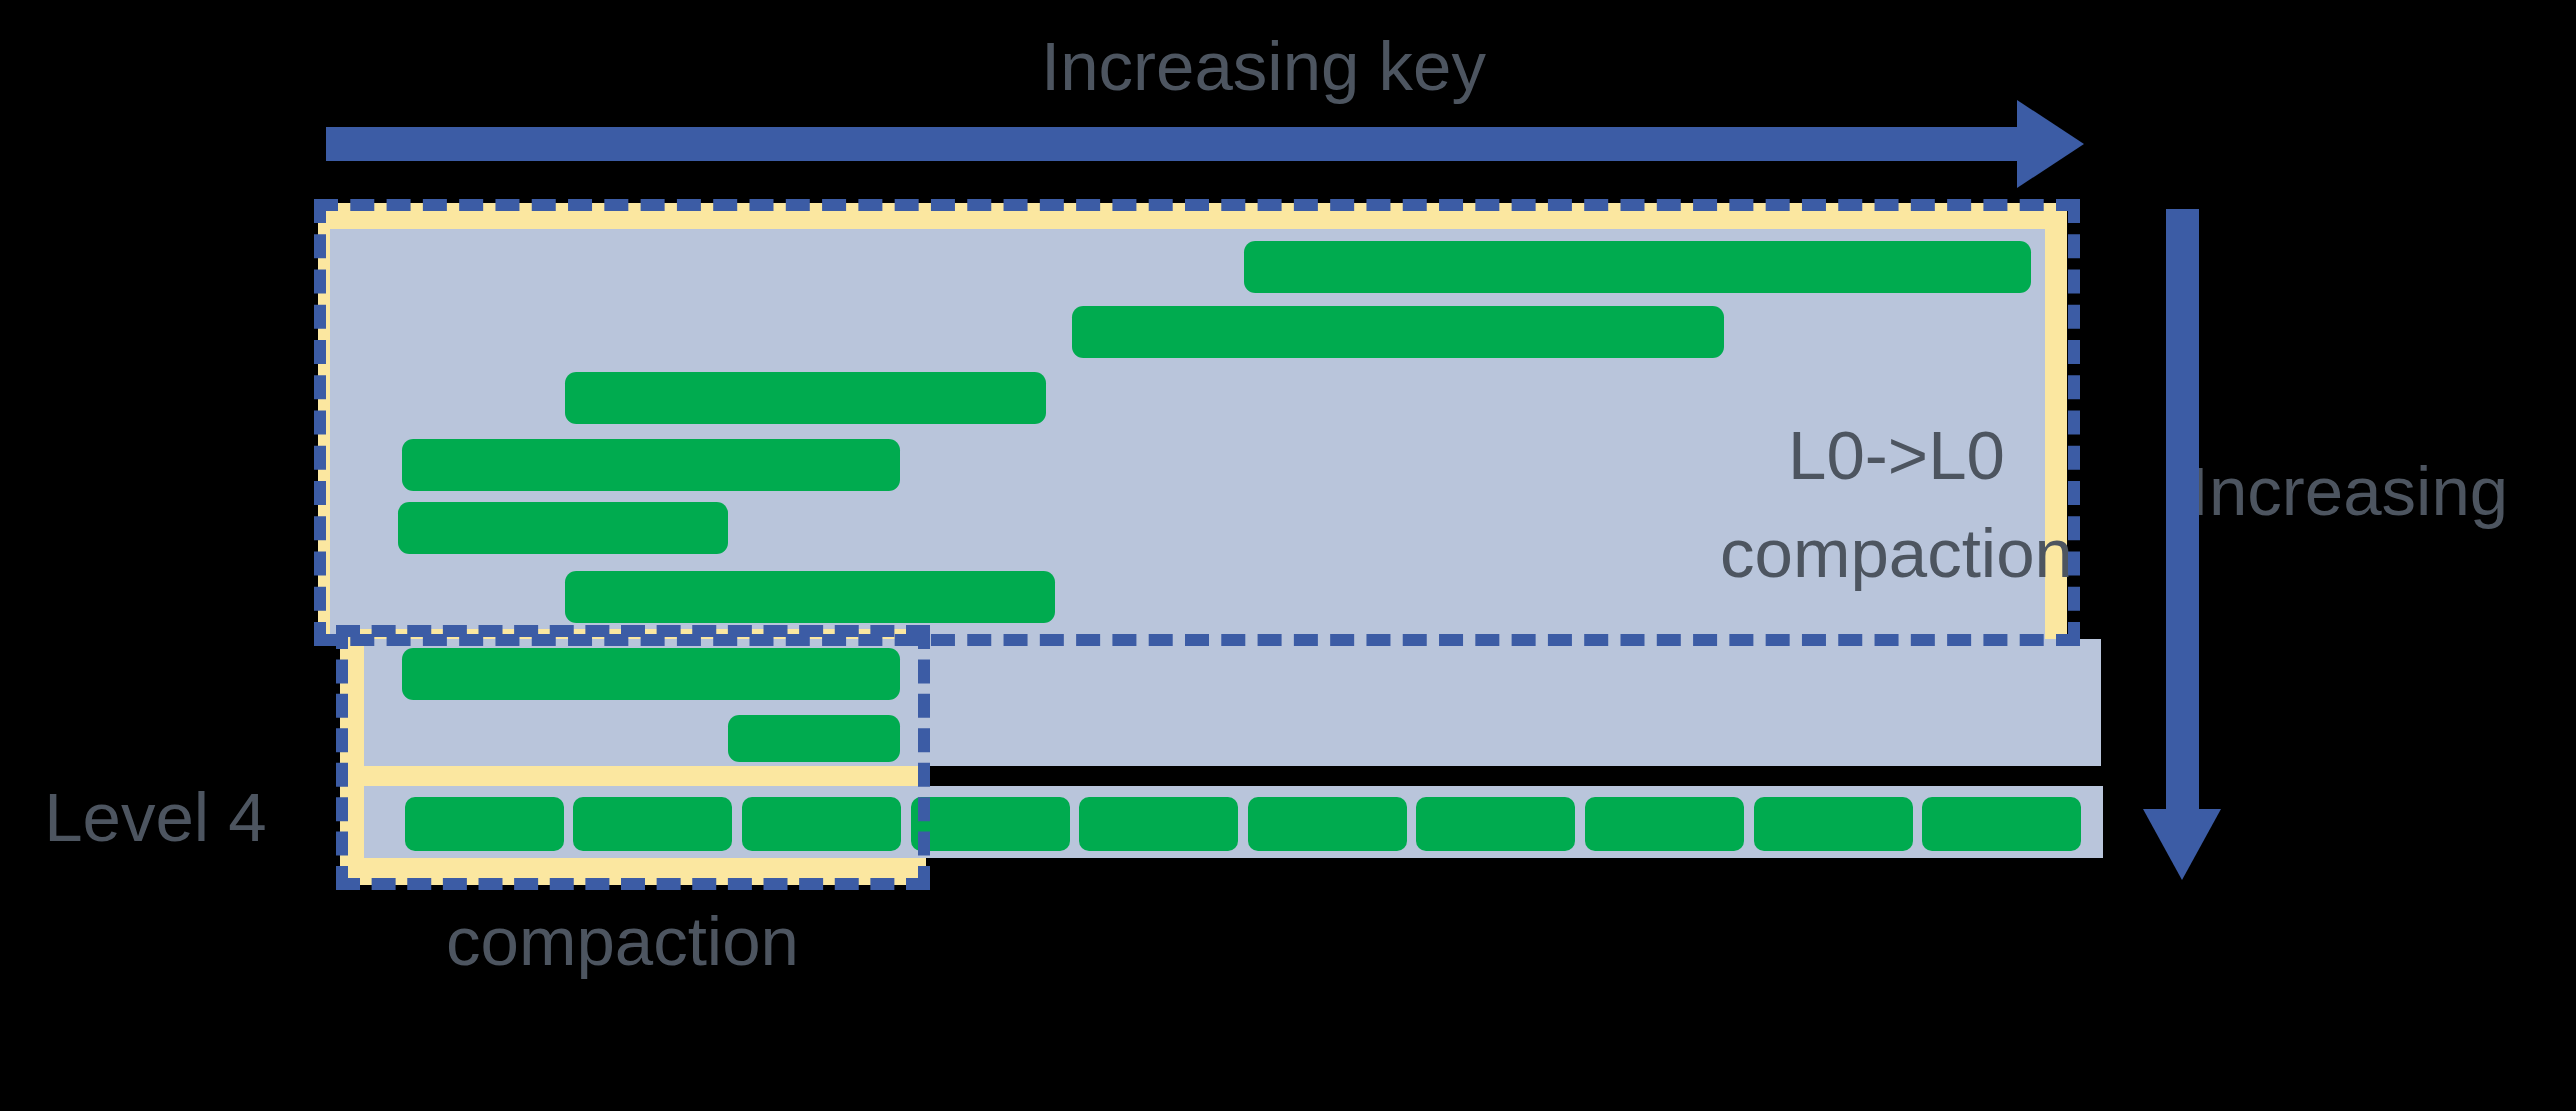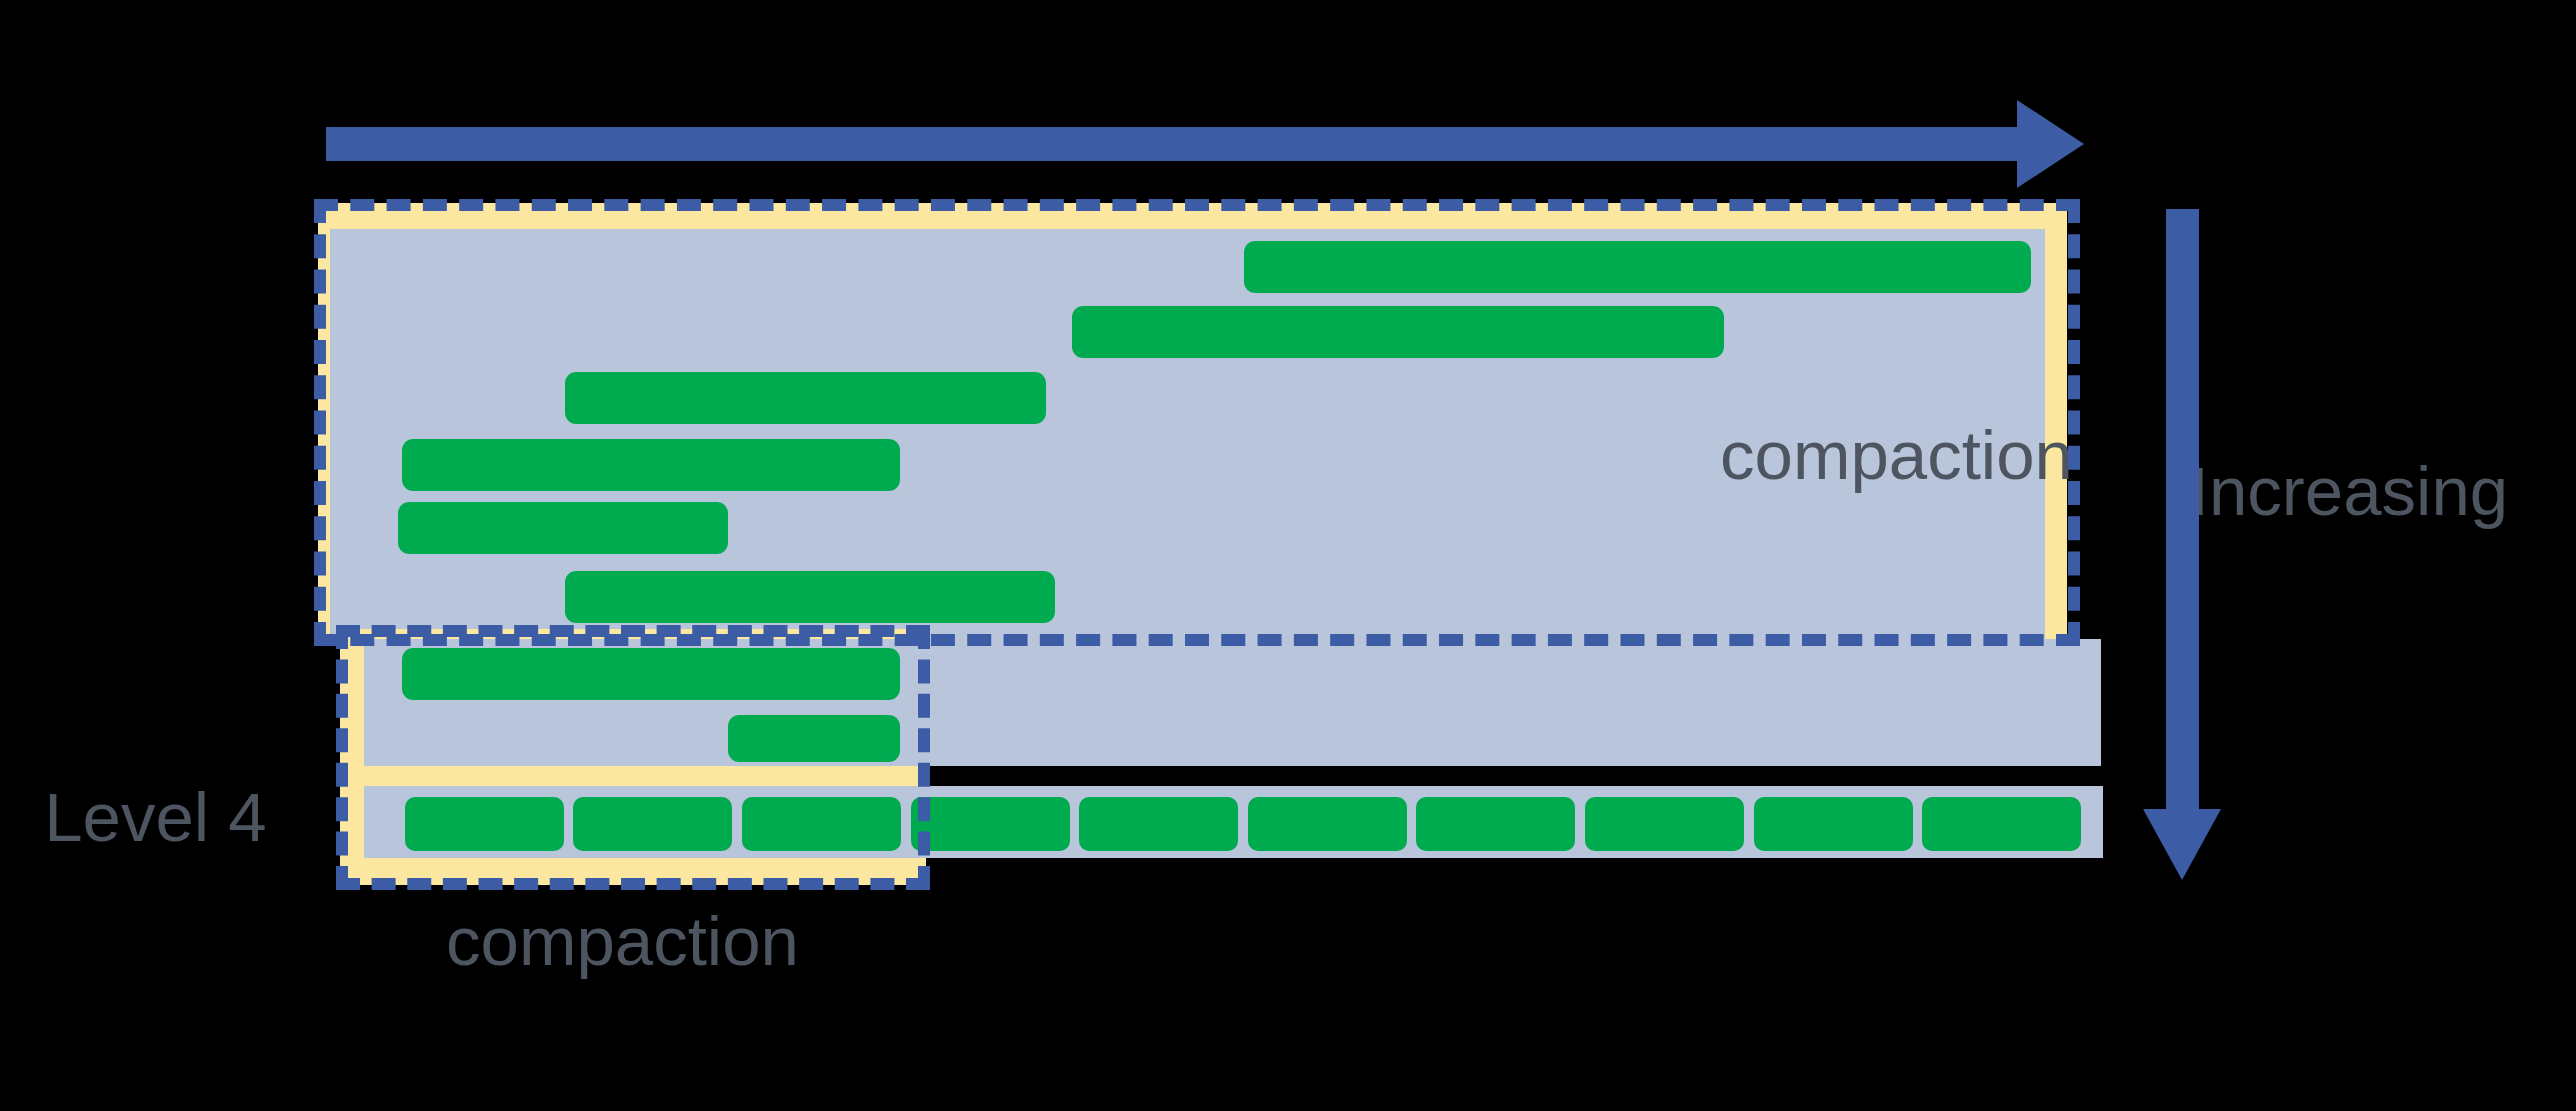--- a/index.html
+++ b/index.html
@@ -39,20 +39,21 @@
   .t-l0{left:28px;top:456px;width:255px;}
   .t-l1{left:28px;top:778px;width:255px;}
   .t-l0l0{left:1684px;top:407px;width:425px;line-height:98px;z-index:5;}
   .t-l0l1{left:410px;top:893px;width:425px;line-height:98px;}
 </style>
 </head>
 <body>
 
 <div id="canvas">
 
+  <div class="abs label t-key">Increasing key</div>
   <div class="abs h-shaft"></div>
   <div class="abs h-head"></div>
 
   <div class="abs label t-age">
     <div>Increasing</div>
   </div>
   <div class="abs v-shaft"></div>
   <div class="abs v-head"></div>
 
   <div class="abs label t-l1">Level 4</div>
@@ -83,20 +84,21 @@
       <div class="seg" style="left: 1416px; top: 797px; width: 159px; height: 54px;"></div>
       <div class="seg" style="left: 1585px; top: 797px; width: 159px; height: 54px;"></div>
       <div class="seg" style="left: 1754px; top: 797px; width: 159px; height: 54px;"></div>
       <div class="seg" style="left: 1922px; top: 797px; width: 159px; height: 54px;"></div>
     </div>
 
   <div class="abs big-dash"></div>
   <div class="abs small-dash"></div>
 
   <div class="abs label t-l0l0">
+    <div>L0-&gt;L0</div>
     <div>compaction</div>
   </div>
   <div class="abs label t-l0l1">
     <div>compaction</div>
   </div>
 
 </div>
 
 
 </body></html>

